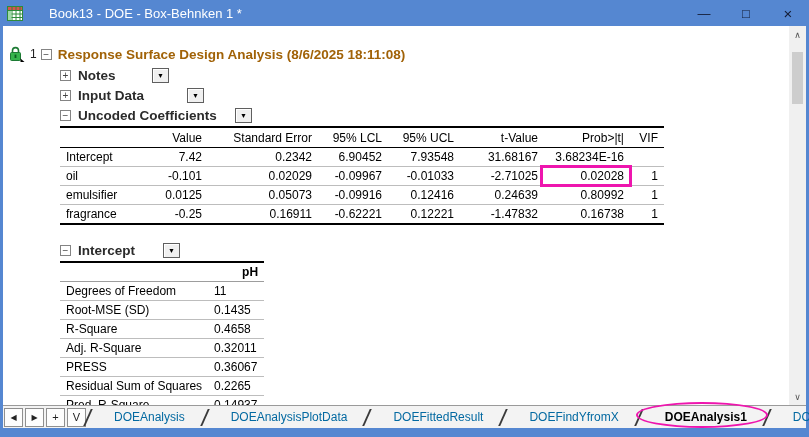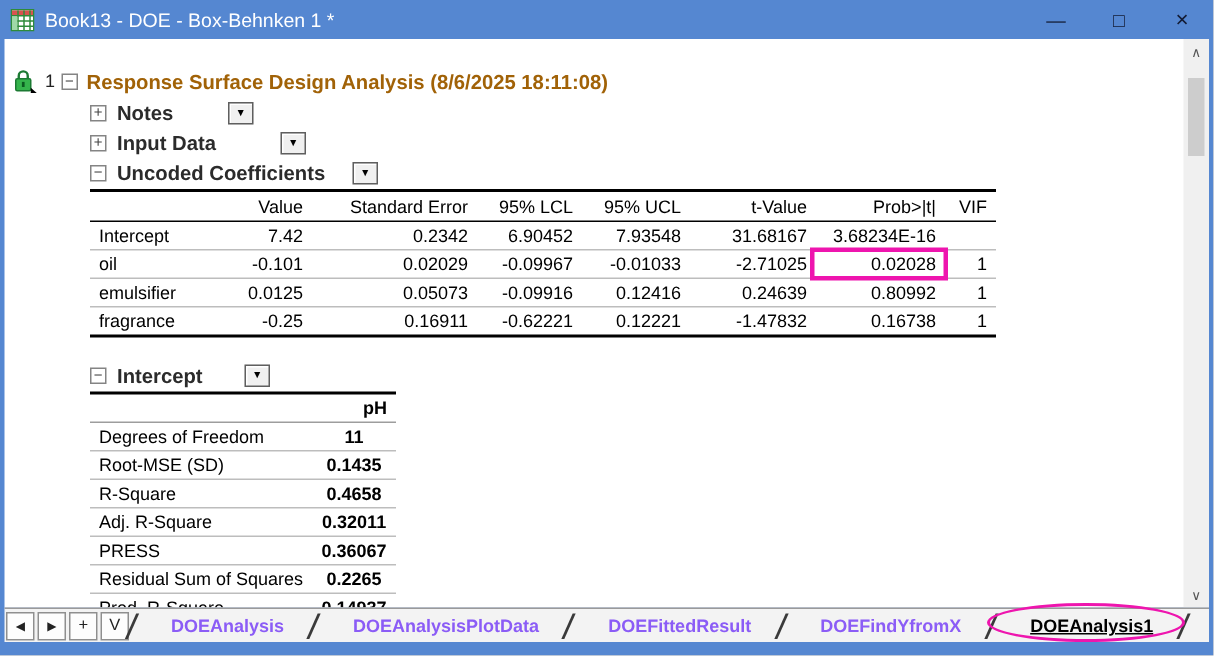--- a/index.html
+++ b/index.html
@@ -2,21 +2,21 @@
 <html><head>
 <meta charset="utf-8">
 <style>
   * { margin:0; padding:0; box-sizing:border-box; }
   html,body { background:#d6d3ce; }
   body { font-family:"Liberation Sans", sans-serif; }
 
   .window { position:relative; width:809px; height:437px; background:#5587d1; overflow:hidden; }
 
   
-  .titlebar { position:absolute; top:0; left:0; right:0; height:26px; display:flex; align-items:center; padding-left:7px; }
+  .titlebar { position:absolute; top:0; left:0; right:0; height:26px; display:flex; align-items:center; padding-left:7px;gap:19px; }
   .ws-icon { display:inline-flex; width:16px; height:15px; }
   .title-text { color:#ffffff; font-size:13px; margin-left:7px; white-space:nowrap; }
   .win-btns { margin-left:auto; display:flex; height:100%; }
   .win-btn { width:42px; height:100%; display:flex; align-items:center; justify-content:center; color:#131b33; font-size:13px; cursor:default; }
   .win-btn.close { font-size:15px; }
 
   
   .content { position:absolute; left:3px; right:3px; top:26px; height:379px; background:#ffffff; overflow:hidden; }
   .report { padding:20px 0 0 5px; }
 
@@ -44,41 +44,41 @@
   col.c-ucl{width:72px;} col.c-t{width:84px;} col.c-p{width:86px;} col.c-vif{width:34px;}
 
   td.hl { position:relative; }
   td.hl::after { content:""; position:absolute; left:-4px; right:-2px; top:-2px; bottom:-2px;
                  border:3px solid #ee15ae; pointer-events:none; }
 
   .stats-section { margin-top:16px; }
   .stats-table { margin:1px 0 0 52px; border-top:2px solid #000; border-bottom:2px solid #000; table-layout:fixed; }
   .stats-table th { font-weight:bold; text-align:right; padding:2px 6px; border-bottom:1px solid #9d9d9d; }
   .stats-table td { padding:2px 6px; border-bottom:1px solid #bdbdbd; white-space:nowrap; }
-  .stats-table td.val { text-align:center;font-weight:bold; }
+  .stats-table td.val { text-align:left; }
   .stats-table tbody tr:last-child td { border-bottom:none; }
   col.s-label{width:146px;} col.s-val{width:56px;}
 
   
   .vscroll { position:absolute; top:0; right:0; width:17px; height:100%; background:#f0f0f0;
              display:flex; flex-direction:column; align-items:center; }
   .scroll-arrow { height:17px; width:100%; display:flex; align-items:center; justify-content:center;
                   color:#555; font-size:9px; cursor:default; }
   .scroll-arrow.down { margin-top:auto; }
   .scroll-thumb { width:11px; height:52px; min-height:52px; background:#cdcdcd; margin-top:9px; cursor:default; }
 
   
   .tabbar { position:absolute; left:3px; right:3px; top:405px; height:23px; background:#f3f3f3;
             border-top:1px solid #9a9a9a; display:flex; align-items:center; font-size:12px; }
   .nav-btn { width:19px; height:19px; min-width:19px; margin:0 1px; background:#fdfdfd; border:1px solid #8f8f8f;
              display:flex; align-items:center; justify-content:center; color:#222; cursor:default; }
   .nav-btn .g-sm { font-size:8px; } .nav-btn .g-md { font-size:11px; line-height:11px; }
-  .tab { padding:0 19px; height:100%; display:flex; align-items:center; color:#8b5cf6; white-space:nowrap;
-         position:relative; cursor:default;font-weight:bold; }
-  .tab.active { font-weight:bold; color:#000;text-decoration:underline; }
+  .tab { padding:0 19px; height:100%; display:flex; align-items:center; color:#0369a1; white-space:nowrap;
+         position:relative; cursor:default; }
+  .tab.active { font-weight:bold; color:#000; }
   .tab.active::after { content:""; position:absolute; left:-10px; right:-2px; top:-4px; bottom:0;
                        border:2px solid #ee15ae; border-radius:50%; pointer-events:none; z-index:5; }
   .tab-div { width:8px; height:17px; min-width:8px; border-left:2px solid #3a3a3a; transform:skewX(-24deg); }
 </style>
 </head>
 <body>
 
 <div class="window">
 
   <div class="titlebar">

